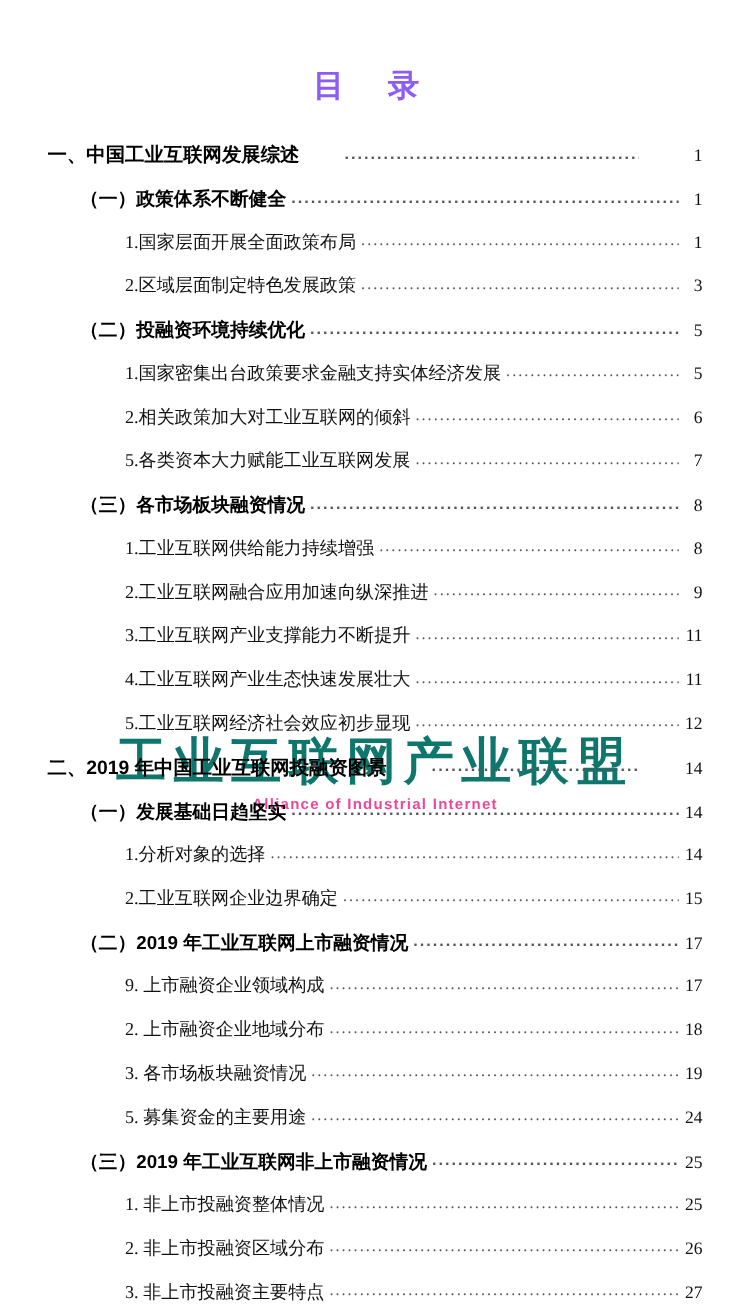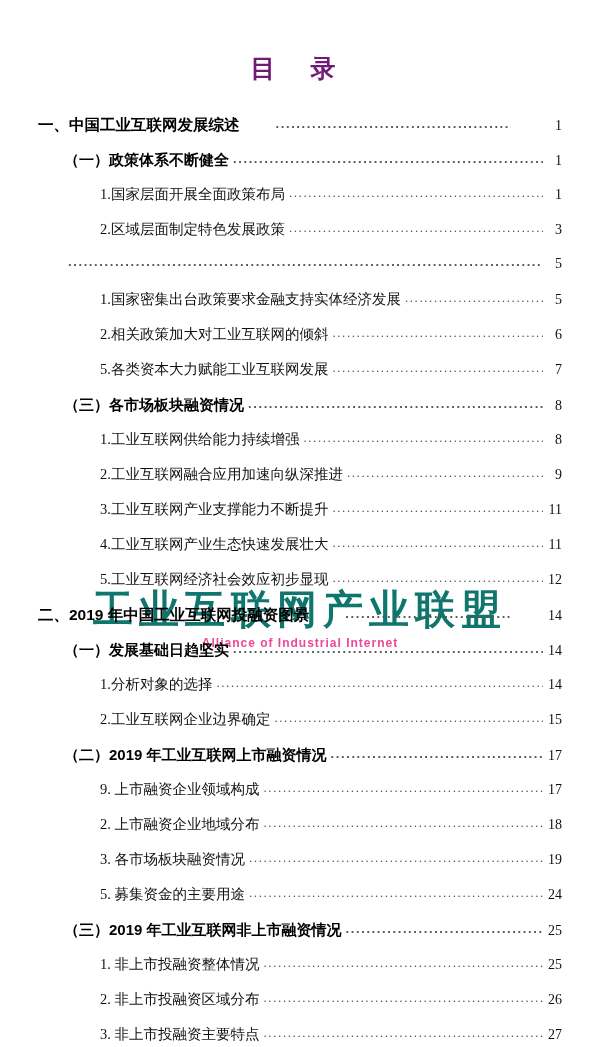--- a/index.html
+++ b/index.html
@@ -54,21 +54,21 @@
   .doc-title {
     position: relative;
     z-index: 2;
     text-align: center;
     font-family: "Liberation Sans", sans-serif;
     font-weight: bold;
     font-size: 25px;
     letter-spacing: 14px;
     padding-top: 52px;
     padding-bottom: 0;
-    color: #701a75;
+    color: #8b5cf6;
   }
   .toc {
     position: relative;
     z-index: 2;
     margin-top: 32px;
   }
   .toc-row {
     display: flex;
     align-items: baseline;
     white-space: nowrap;
@@ -152,20 +152,21 @@
         <span class="toc-text">1.国家层面开展全面政策布局</span>
         <span class="toc-dots">..................................................................................................</span>
         <span class="toc-page">1</span>
       </div>
       <div class="toc-row lvl3">
         <span class="toc-text">2.区域层面制定特色发展政策</span>
         <span class="toc-dots">..................................................................................................</span>
         <span class="toc-page">3</span>
       </div>
       <div class="toc-row lvl2">
+        <span class="toc-text">（二）投融资环境持续优化</span>
         <span class="toc-dots">..................................................................................................</span>
         <span class="toc-page">5</span>
       </div>
       <div class="toc-row lvl3">
         <span class="toc-text">1.国家密集出台政策要求金融支持实体经济发展</span>
         <span class="toc-dots">..................................................................................................</span>
         <span class="toc-page">5</span>
       </div>
       <div class="toc-row lvl3">
         <span class="toc-text">2.相关政策加大对工业互联网的倾斜</span>

